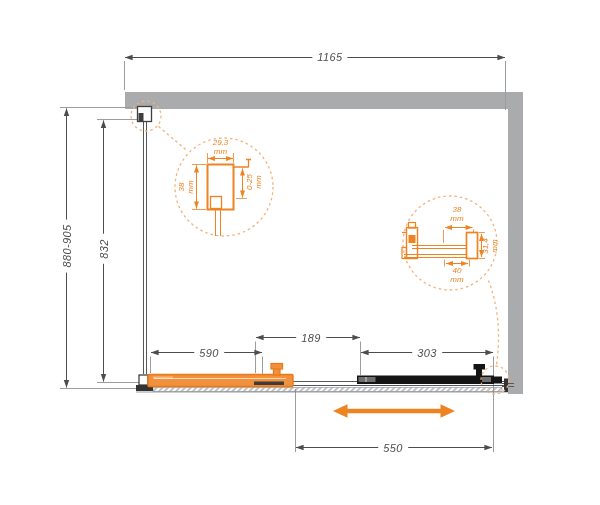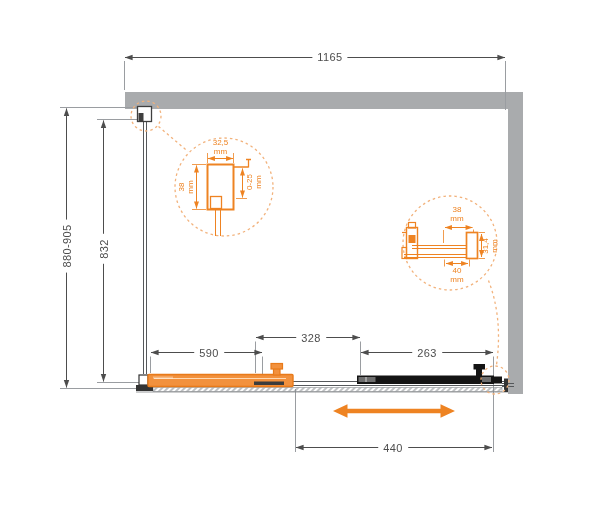--- a/index.html
+++ b/index.html
@@ -7,21 +7,21 @@
     --accent-soft:#F2B27C;
     --panel-fill:#F2913D;
     --panel-stroke:#E87A19;
     --wall:#A9ABAD;
     --line:#4D4D4D;
     --door:#141414;
   }
   html,body{margin:0;padding:0;background:#fff;}
   .canvas{
     position:relative;width:600px;height:505px;background:#ffffff;
-    font-family:"Liberation Sans",sans-serif;overflow:hidden;
+    font-family:"Liberation Sans",sans-serif;overflow:hidden;font-style:italic;
   }
   .overlay{position:absolute;left:0;top:0;}
   
   .ext{stroke:#9a9da1;stroke-width:1;fill:none;}
   .dim{stroke:var(--line);stroke-width:1;fill:none;}
   .thin{stroke:#55585b;stroke-width:1;fill:none;}
   .od{stroke:var(--accent);fill:none;}
   .odt{stroke:var(--accent);stroke-width:.8;fill:none;}
   .dash{stroke:var(--accent-soft);stroke-width:1.3;fill:none;stroke-dasharray:2.5 3;}
   
@@ -146,26 +146,26 @@
       <path class="od" stroke-width="1" d="M481.5 234 V257" marker-start="url(#dao)" marker-end="url(#dao)"></path>
       <path class="odt" d="M444.5 259.5 V266.5 M469.5 259.5 V266.5"></path>
       <path class="od" stroke-width="1" d="M446 263.5 H468" marker-start="url(#dao)" marker-end="url(#dao)"></path>
     </g>
   </svg>
 
   <div class="dim-label" style="left:330px;top:57px">1165</div>
   <div class="dim-label rot" style="left:66.5px;top:246px">880-905</div>
   <div class="dim-label rot" style="left:103.5px;top:249px">832</div>
   <div class="dim-label" style="left:209px;top:352.5px">590</div>
-  <div class="dim-label" style="left:311px;top:337.5px">328</div>
-  <div class="dim-label" style="left:427px;top:352.5px">263</div>
-  <div class="dim-label" style="left:393px;top:447.5px">440</div>
+  <div class="dim-label" style="left:311px;top:337.5px">189</div>
+  <div class="dim-label" style="left:427px;top:352.5px">303</div>
+  <div class="dim-label" style="left:393px;top:447.5px">550</div>
 
   <div class="detail-label" style="left:220.5px;top:148px">
-    <span>32,5</span>
+    <span>29,3</span>
     <span>mm</span>
   </div>
   <div class="detail-label rot" style="left:187px;top:187px">
     <span>38</span>
     <span>mm</span>
   </div>
   <div class="detail-label rot" style="left:255px;top:182px">
     <span>0-25</span>
     <span>mm</span>
   </div>

